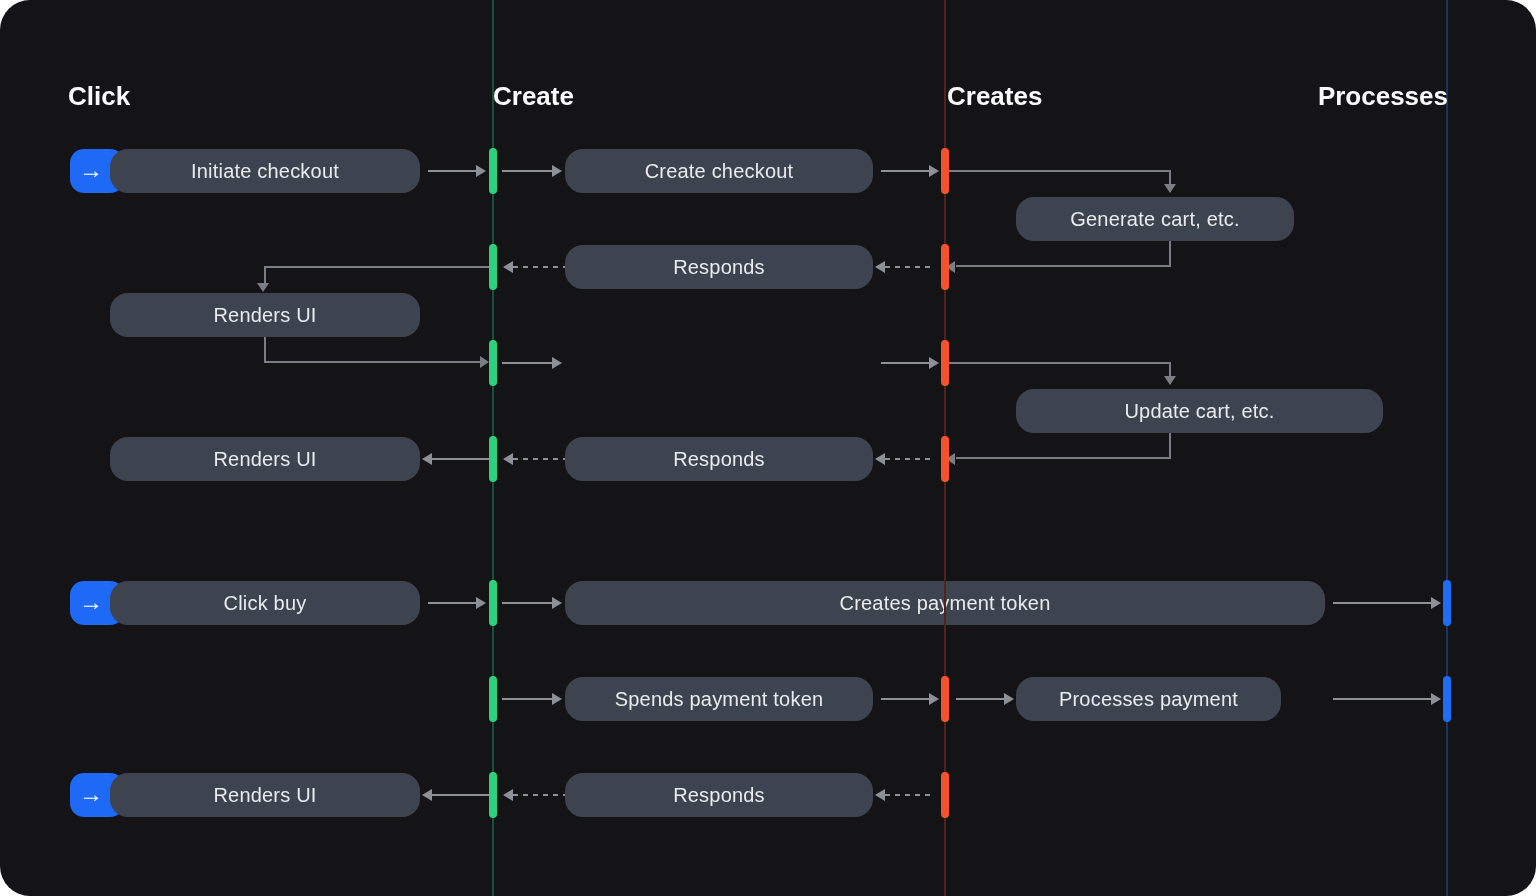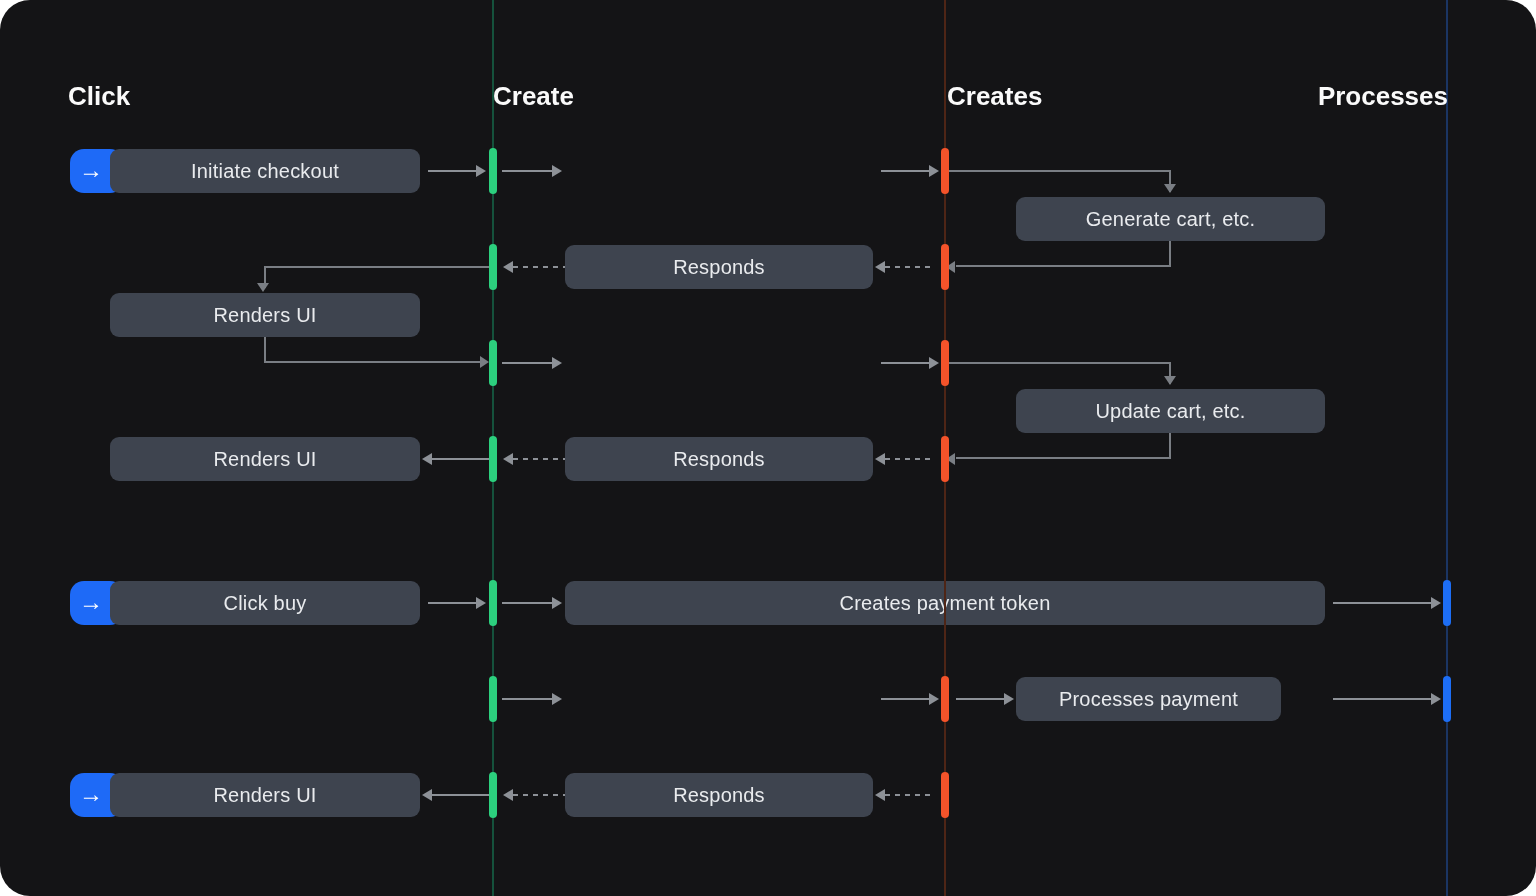--- a/index.html
+++ b/index.html
@@ -21,21 +21,21 @@
   .lifeline.business{left:944px;background:var(--business-dim)}
   .lifeline.processor{left:1446px;background:var(--processor-dim)}
   
   .lane-h{position:absolute;top:81px;font-size:26px;font-weight:700;color:var(--header-text);z-index:6;white-space:nowrap}
   
   .cap{position:absolute;width:8px;height:46px;border-radius:4px;z-index:5}
   .cap.agent{left:489px;background:var(--agent)}
   .cap.business{left:941px;background:var(--business)}
   .cap.processor{left:1443px;background:var(--processor)}
   
-  .pill{position:absolute;height:44px;border-radius:9px;background:var(--pill-bg);z-index:2;
+  .pill{position:absolute;height:44px;border-radius:18px;background:var(--pill-bg);z-index:2;
         display:flex;align-items:center;justify-content:center}
   .pill span{font-size:20px;color:var(--pill-text);letter-spacing:.2px;white-space:nowrap}
   
   .badge{position:absolute;width:54px;height:44px;border-radius:14px;background:var(--buyer-badge);z-index:1}
   .badge .glyph{position:absolute;left:0;top:0;width:42px;height:44px;line-height:42px;text-align:center;
         color:#ffffff;font-size:24px;font-weight:600}
   
   .arr{position:absolute;height:2px;background:var(--arrow);z-index:3}
   .arr.dash{background:repeating-linear-gradient(90deg,var(--arrow) 0 5px,transparent 5px 10px)}
   .arr.arr-r::after{content:"";position:absolute;right:-10px;top:-5px;width:0;height:0;
@@ -91,43 +91,49 @@
   <div class="badge" style="left:70px;top:581px">
     <span class="glyph">→</span>
   </div>
   <div class="badge" style="left:70px;top:773px">
     <span class="glyph">→</span>
   </div>
 
   <div class="pill" style="left:110px;top:149px;width:310px">
     <span>Initiate checkout</span>
     </div>
-  <div class="pill" style="left:1016px;top:197px;width:309px">
+  <div class="pill" style="left:565px;top:149px;width:308px">
+    <span>Create checkout</span>
+    </div>
+  <div class="pill" style="left:1016px;top:197px;width:278px">
     <span>Generate cart, etc.</span>
     </div>
   <div class="pill" style="left:565px;top:245px;width:308px">
     <span>Responds</span>
     </div>
   <div class="pill" style="left:110px;top:293px;width:310px">
     <span>Renders UI</span>
     </div>
-  <div class="pill" style="left:1016px;top:389px;width:309px">
+  <div class="pill" style="left:1016px;top:389px;width:367px">
     <span>Update cart, etc.</span>
     </div>
   <div class="pill" style="left:110px;top:437px;width:310px">
     <span>Renders UI</span>
     </div>
   <div class="pill" style="left:565px;top:437px;width:308px">
     <span>Responds</span>
     </div>
   <div class="pill" style="left:110px;top:581px;width:310px">
     <span>Click buy</span>
     </div>
   <div class="pill" style="left:565px;top:581px;width:760px">
     <span>Creates payment token</span>
+    </div>
+  <div class="pill" style="left:565px;top:677px;width:308px">
+    <span>Spends payment token</span>
     </div>
   <div class="pill" style="left:1016px;top:677px;width:265px">
     <span>Processes payment</span>
     </div>
   <div class="pill" style="left:110px;top:773px;width:310px">
     <span>Renders UI</span>
     </div>
   <div class="pill" style="left:565px;top:773px;width:308px">
     <span>Responds</span>
     </div>

